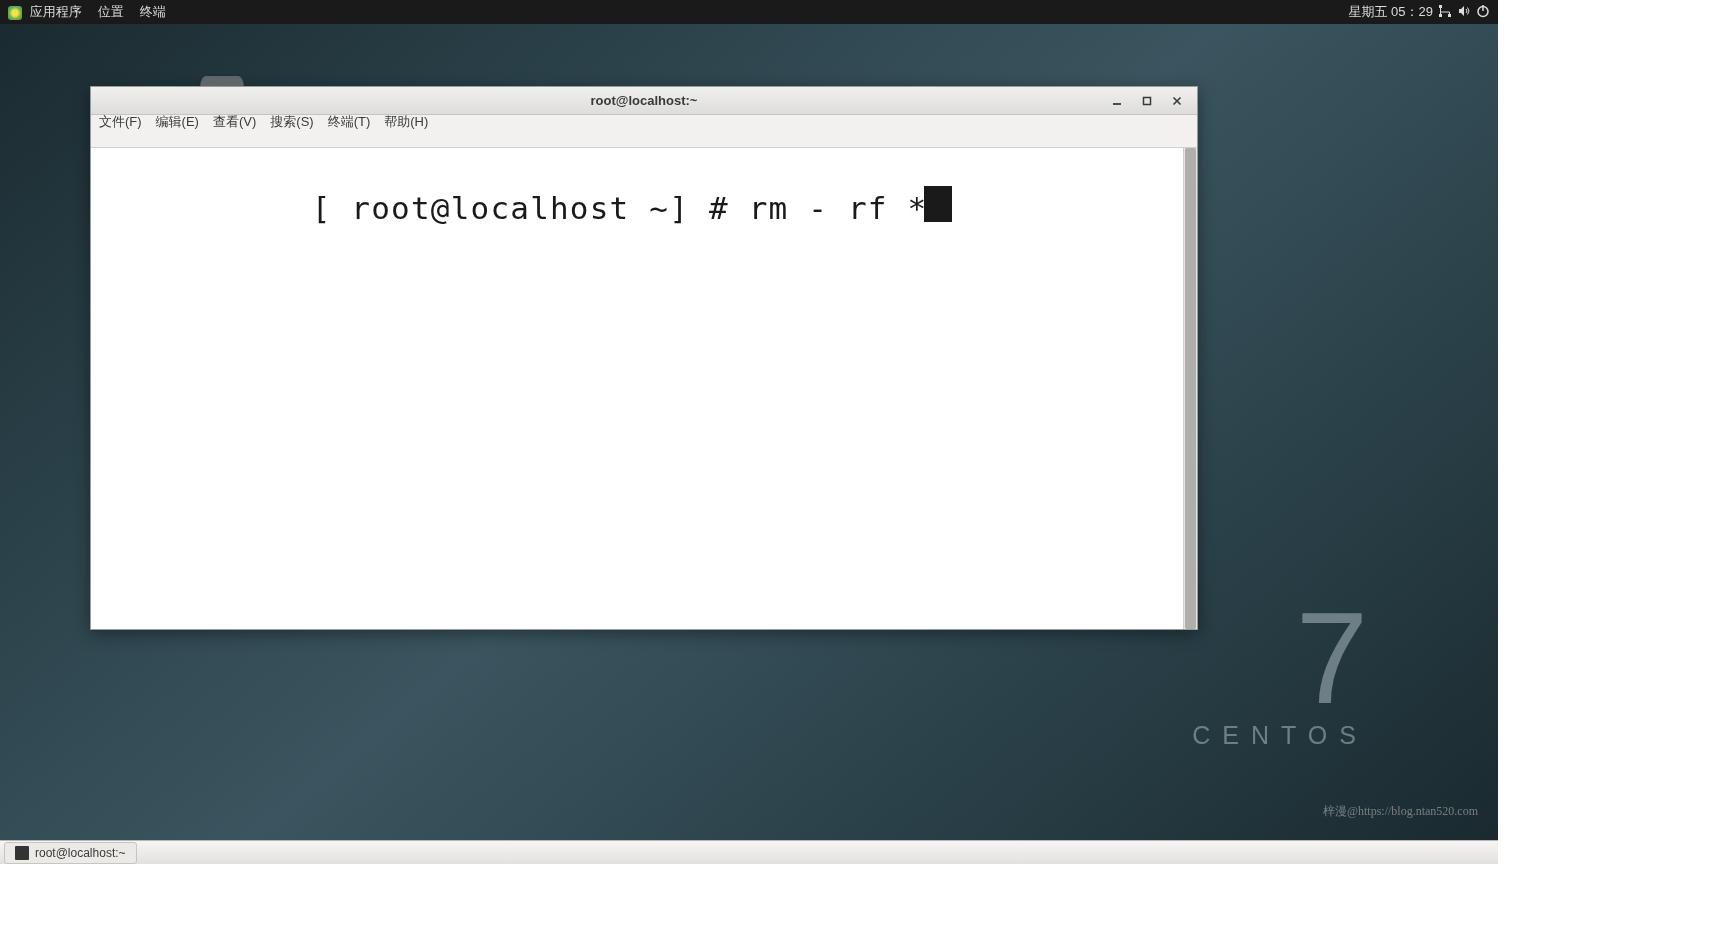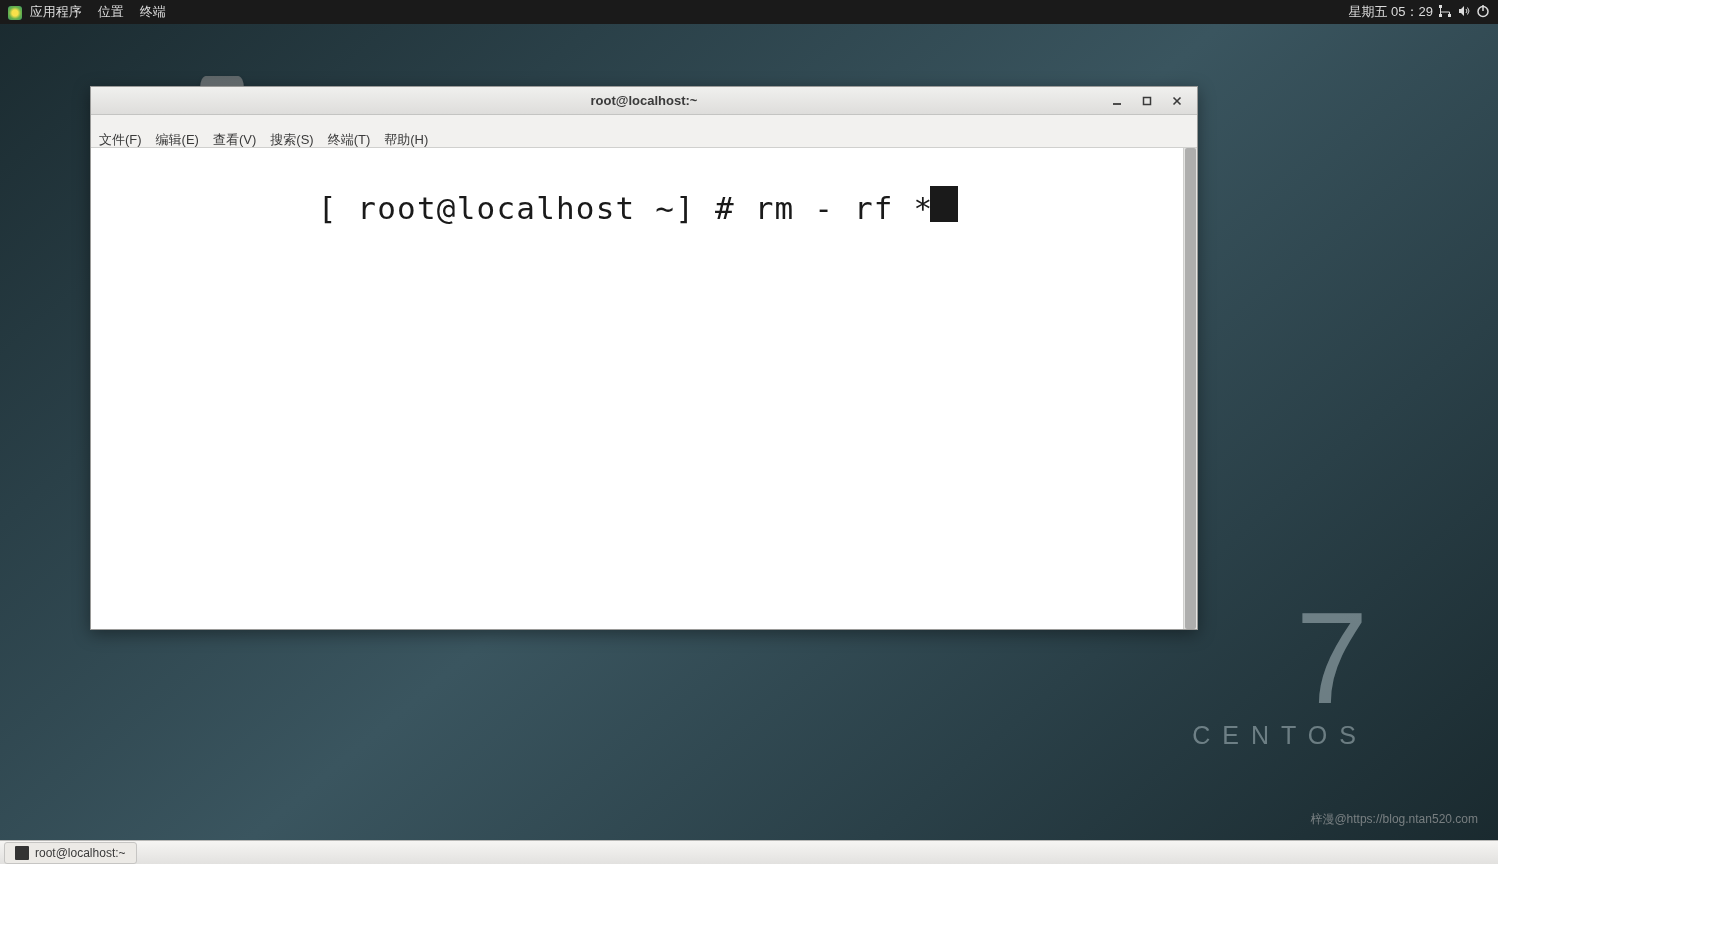--- a/index.html
+++ b/index.html
@@ -82,23 +82,24 @@
     }
     .centos-logo .centos-text {
       font-size: 25px;
       letter-spacing: 12px;
       font-weight: 400;
       margin-top: -2px;
     }
     .watermark {
       position: absolute;
       right: 20px;
-      bottom: 12px;
+      bottom: 20px;
       color: rgba(180, 180, 180, 0.6);
       font-size: 12px;
+      font-family: Liberation Serif, serif;
     }
     .terminal-window {
       position: absolute;
       left: 90px;
       top: 62px;
       width: 1108px;
       height: 544px;
       background: #f5f5f3;
       border: 1px solid #9a9a98;
       box-shadow: 0 4px 16px rgba(0,0,0,0.4);
@@ -134,45 +135,44 @@
       align-items: center;
       justify-content: center;
       cursor: default;
       color: #3a3a3a;
     }
     .menubar {
       height: 26px;
       background: #f2f1ef;
       border-bottom: 1px solid #d0d0ce;
       display: flex;
-      align-items: flex-start;
+      align-items: flex-end;
       padding: 16px 8px;
       gap: 14px;
       font-size: 13px;
       color: #3a3a3a;
     }
     .menu-item {
       cursor: default;
     }
     .terminal-body {
       flex: 1;
       background: #ffffff;
       position: relative;
       overflow: hidden;
       display: flex;
     }
     .terminal-content {
       flex: 1;
-      padding: 2px 16px;
+      padding: 2px 22px;
       font-family: "DejaVu Sans Mono", "Liberation Mono", monospace;
       font-size: 31px;
       letter-spacing: 1.2px;
       color: #1a1a1a;
       white-space: pre;
-      margin-left: 12px;
     }
     .terminal-line {
       line-height: 1.2;
     }
     .term-cursor {
       display: inline-block;
       width: 28px;
       height: 36px;
       background: #1a1a1a;
       vertical-align: -3px;

